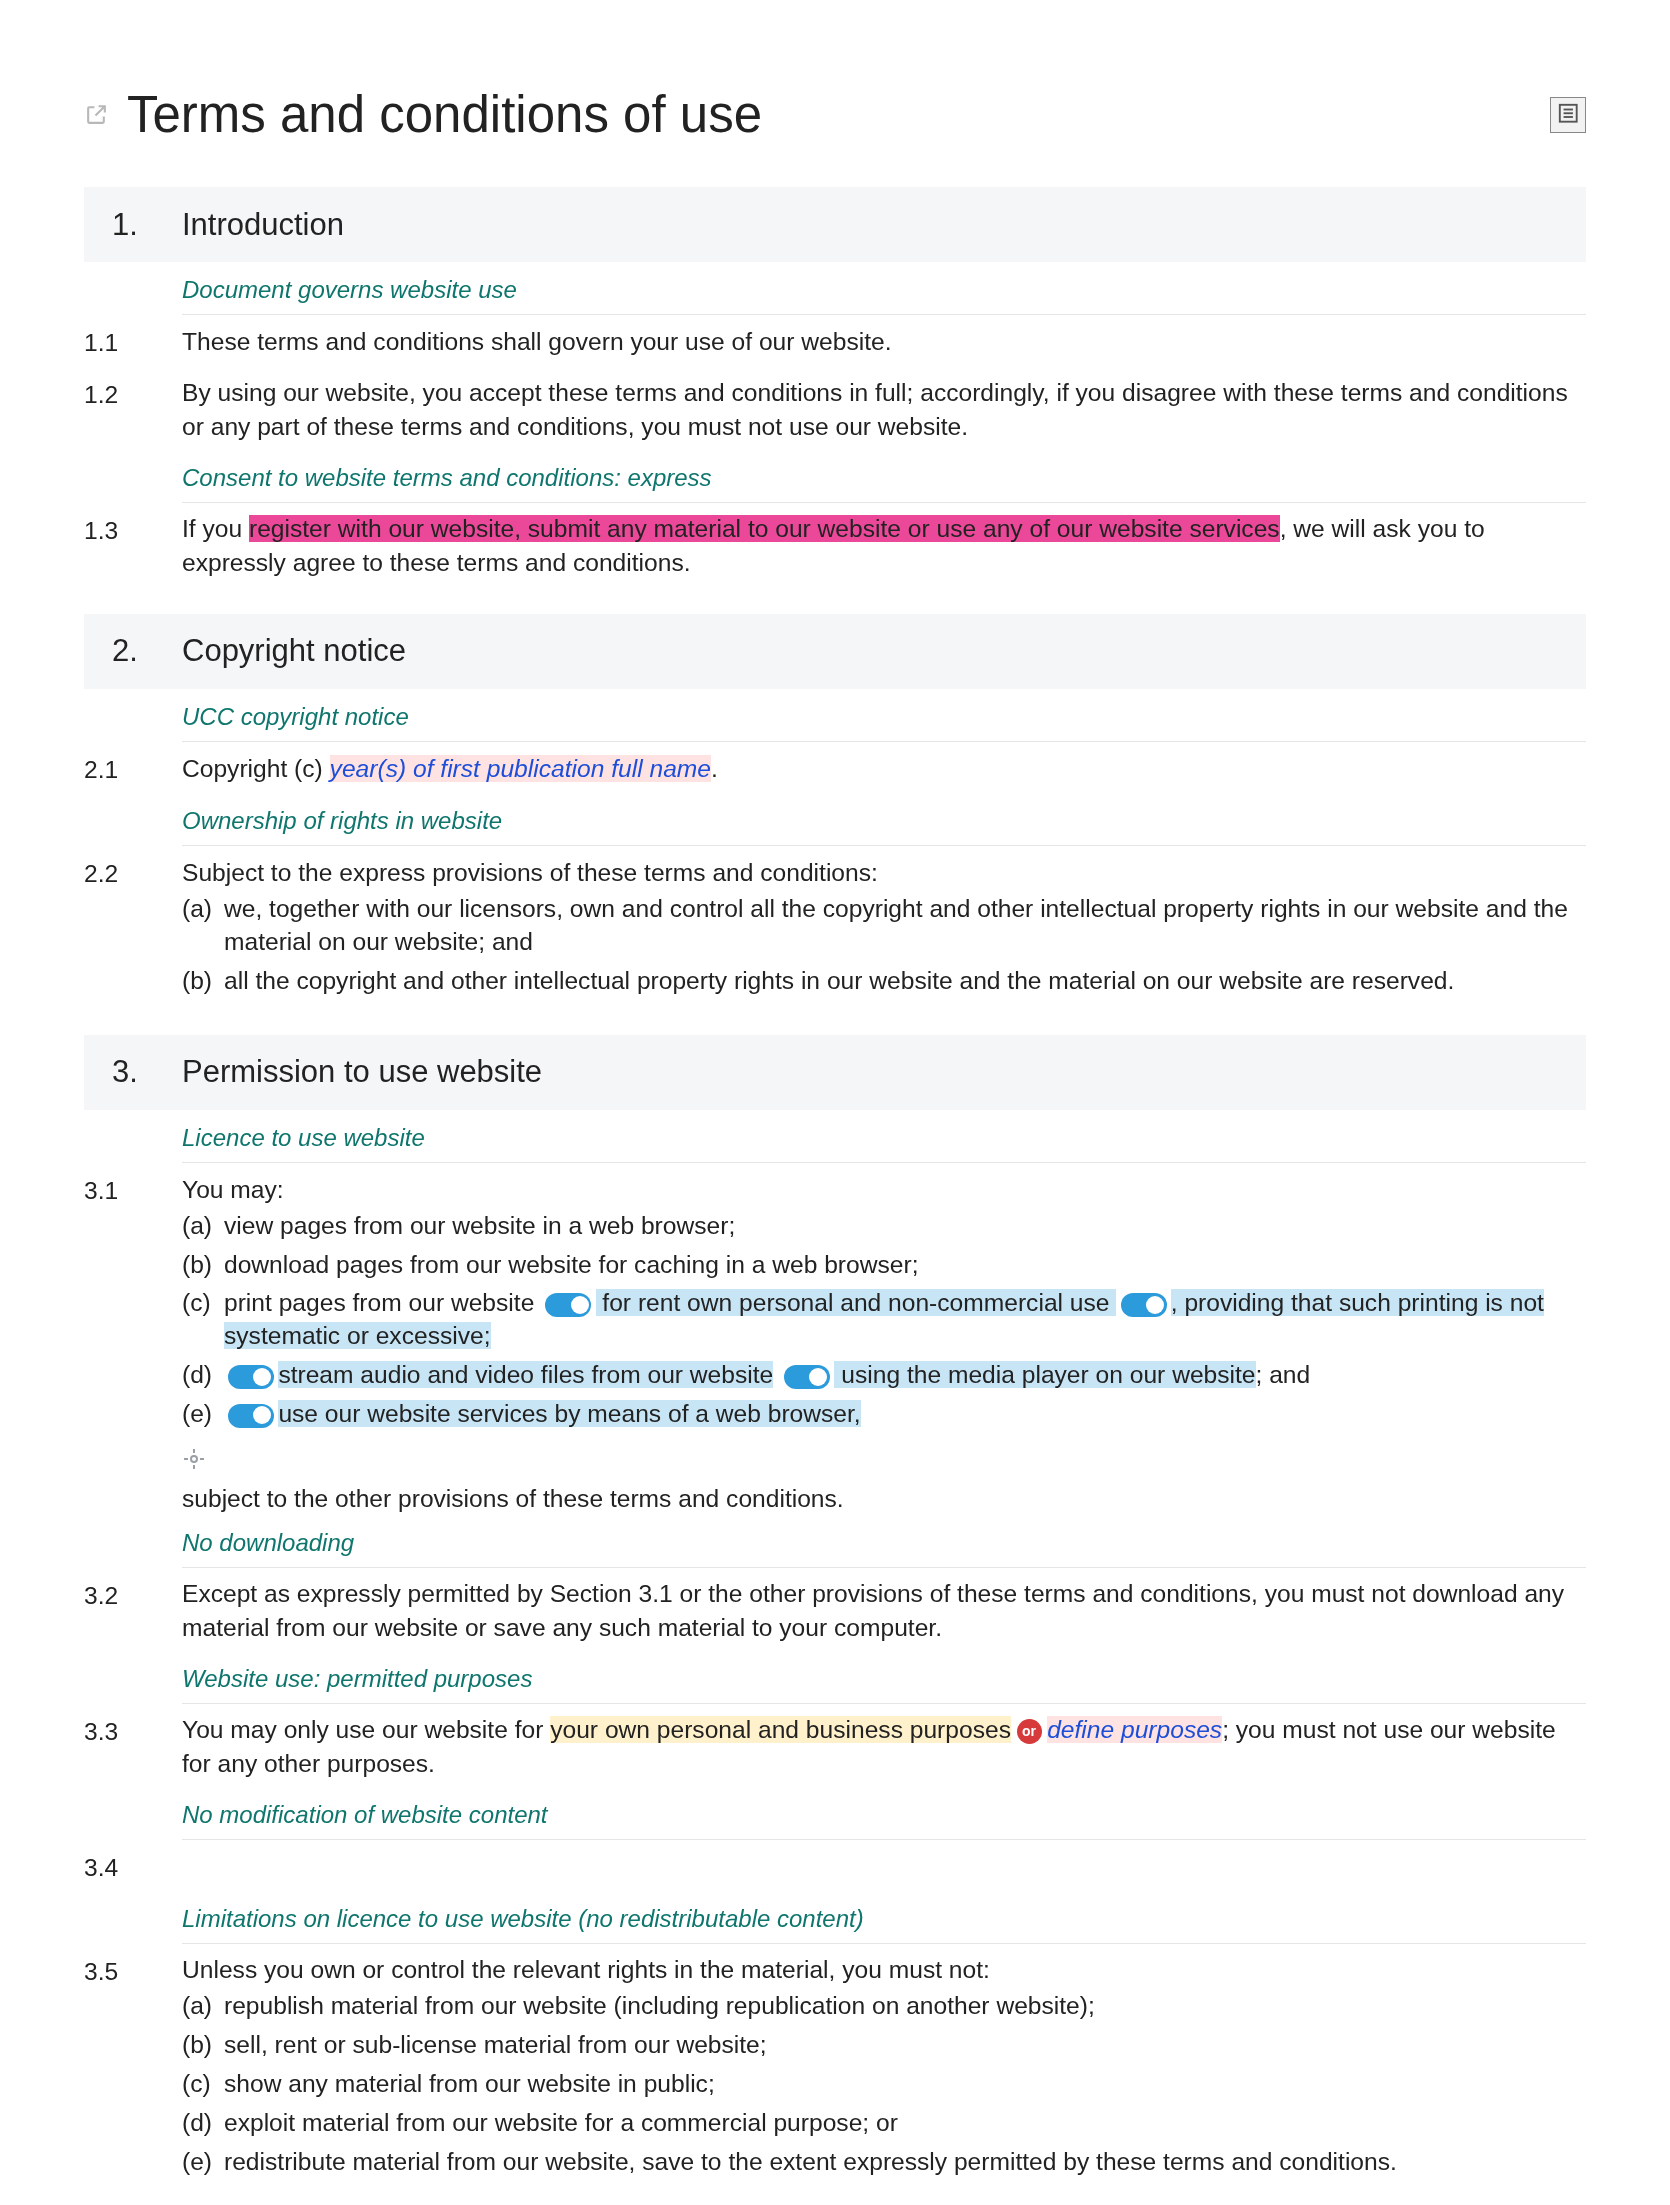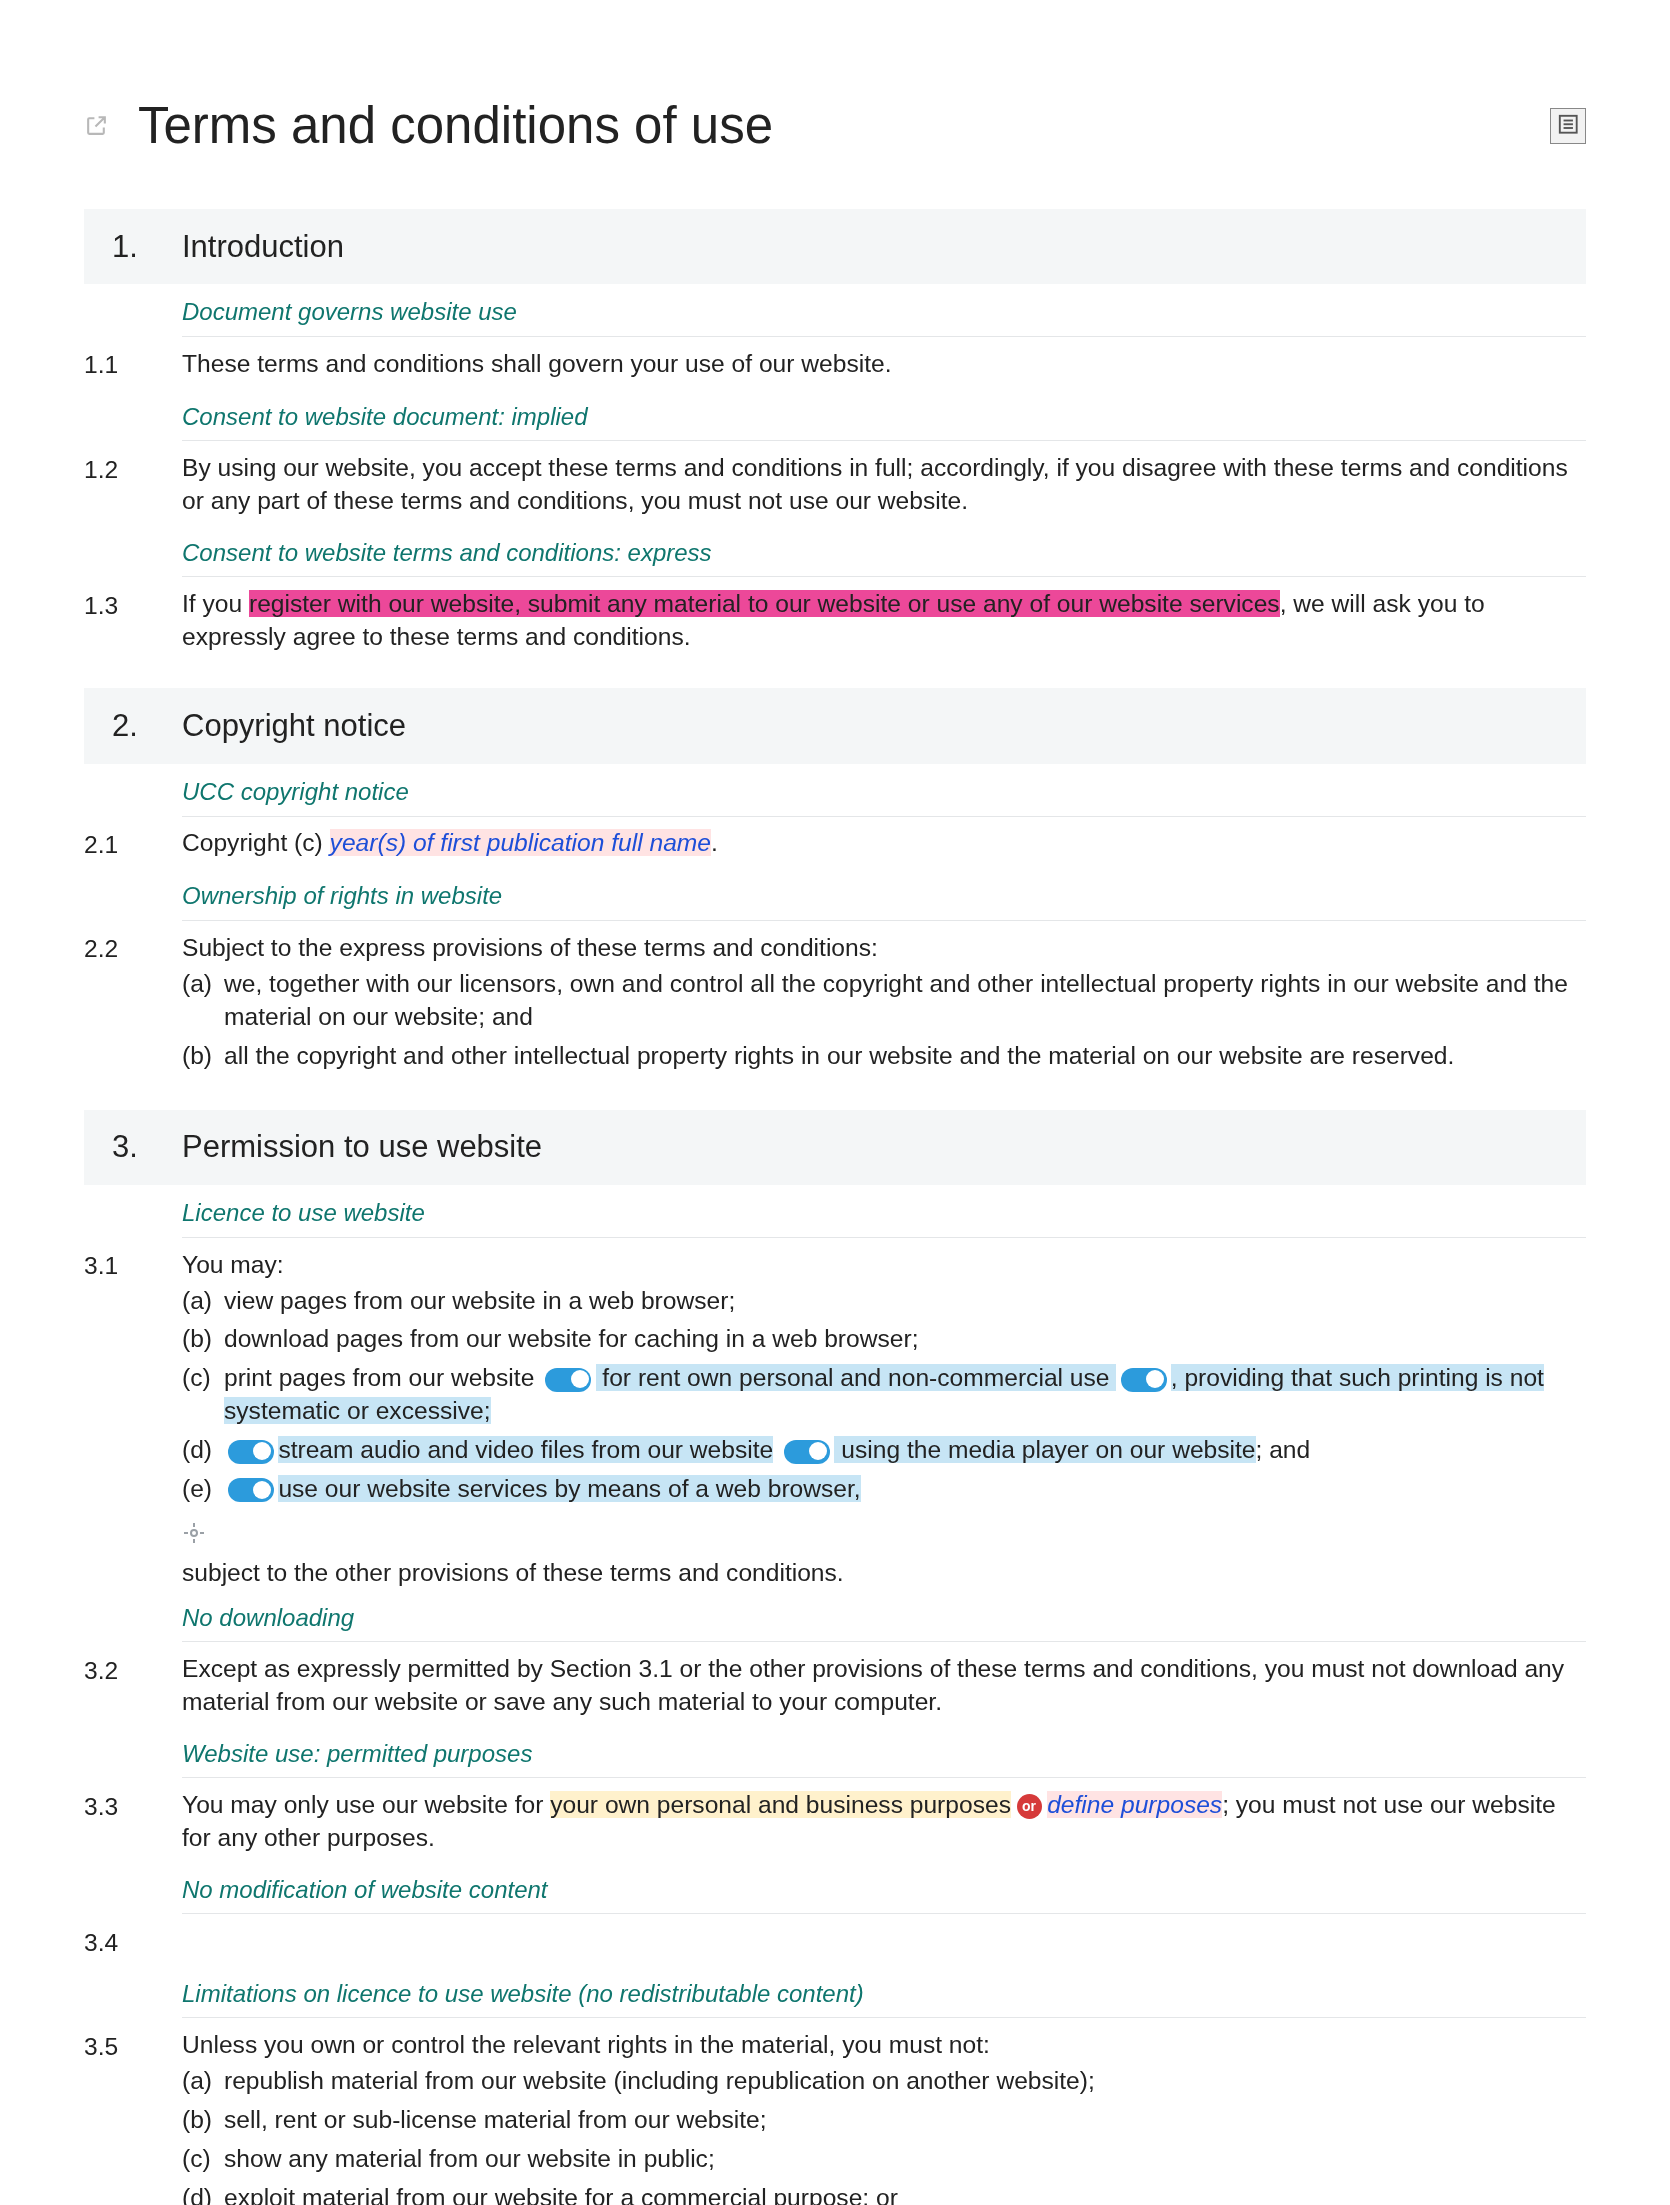--- a/index.html
+++ b/index.html
@@ -25,21 +25,21 @@
     gap: 17px;
   }
   .title-icon {
     width: 25px;
     height: 25px;
     color: #b8b8b8;
   }
   h1 {
     font-size: 51px;
     font-weight: 400;
-    margin: 12px;
+    margin: 1px;
     color: #222;
   }
   .toc-button {
     width: 36px;
     height: 36px;
     border: 1.4px solid #888;
     background: #f2f2f2;
     display: flex;
     align-items: center;
     justify-content: center;
@@ -174,21 +174,20 @@
   <div id="content">
       <div class="section-header">
         <span class="section-num">1.</span>
         <span class="section-title">Introduction</span>
       </div>
       <div class="note">Document governs website use</div>
       <div class="clause">
         <span class="clause-num">1.1</span>
         <div class="clause-body">These terms and conditions shall govern your use of our website.</div>
       </div>
-      <div class="note">Consent to website document: implied</div>
       <div class="clause">
         <span class="clause-num">1.2</span>
         <div class="clause-body">By using our website, you accept these terms and conditions in full; accordingly, if you disagree with these terms and conditions or any part of these terms and conditions, you must not use our website.</div>
       </div>
       <div class="note">Consent to website terms and conditions: express</div>
       <div class="clause">
         <span class="clause-num">1.3</span>
         <div class="clause-body">If you <span class="hl-yellow">register with our website, submit any material to our website or use any of our website services</span>, we will ask you to expressly agree to these terms and conditions.</div>
       </div>
       <div class="section-header">

